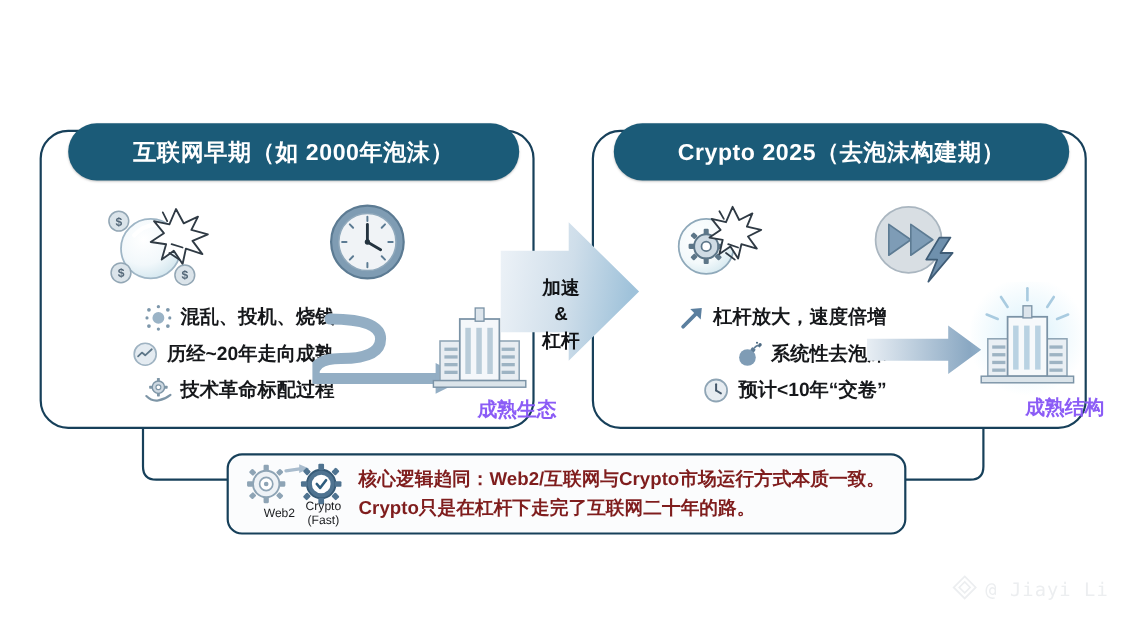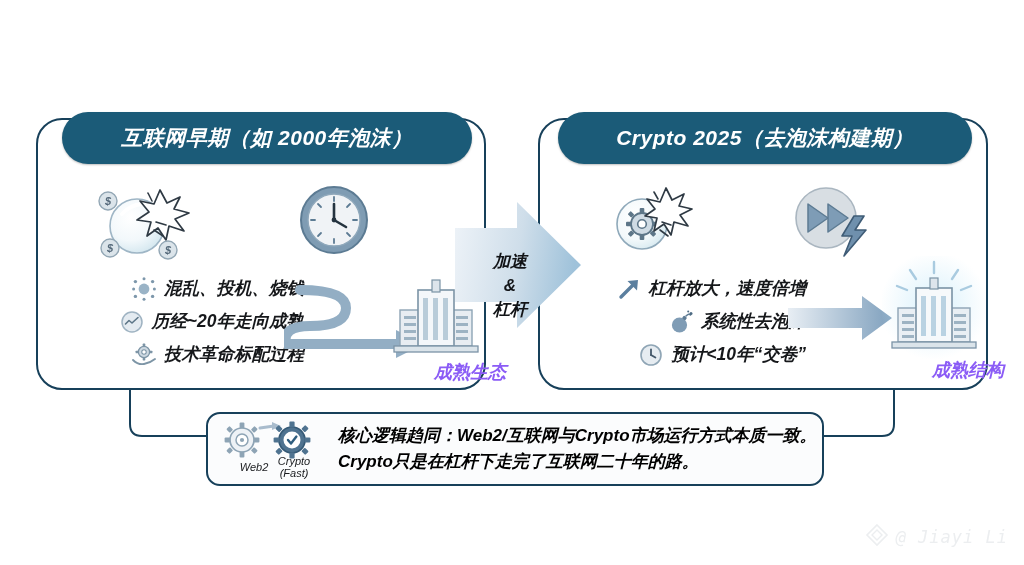--- a/index.html
+++ b/index.html
@@ -1,21 +1,21 @@
 <!DOCTYPE html>
 <html><head>
 <meta charset="utf-8">
 <style>
   html,body{margin:0;padding:0;}
   body{
     width:1024px;height:565px;background:#ffffff;
     font-family:"Liberation Sans","DejaVu Sans",sans-serif;
     overflow:hidden;position:relative;
   }
-  #stage{position:absolute;left:0;top:0;width:1024px;height:565px;font-style:italic;}
+  #stage{position:absolute;left:0;top:0;width:1024px;height:565px;}
 
   
   .panel{
     position:absolute;
     border:2px solid #17405a;
     border-radius:26px;
     background:#ffffff;
     box-sizing:border-box;
   }
   #panel-left{left:36px;top:118px;width:450px;height:272px;}
@@ -79,22 +79,22 @@
     position:absolute;left:206px;top:412px;width:618px;height:74px;
     border:2px solid #17405a;border-radius:14px;background:#fbfcfd;
     box-sizing:border-box;display:flex;align-items:center;
   }
   #summary-icons{position:relative;width:108px;height:62px;flex:0 0 108px;margin-left:8px;}
   .gear-cap{
     position:absolute;text-align:center;font-size:11px;color:#1a1c1f;
     line-height:11.5px;font-weight:normal;
   }
   #summary-text{
-    font-size:17px;font-weight:bold;color:#000000;line-height:26px;
-    margin-left:14px;white-space:nowrap;
+    font-size:17px;font-weight:bold;color:#7f1d1d;line-height:26px;
+    margin-left:2px;white-space:nowrap;
   }
   #summary-text .lead{font-weight:bold;}
 
   
   #watermark{
     position:absolute;right:16px;bottom:14px;
     display:flex;align-items:center;gap:7px;
     color:#eceef0;font-size:17px;letter-spacing:1px;
     font-family:"DejaVu Sans Mono","Liberation Mono",monospace;
   }

